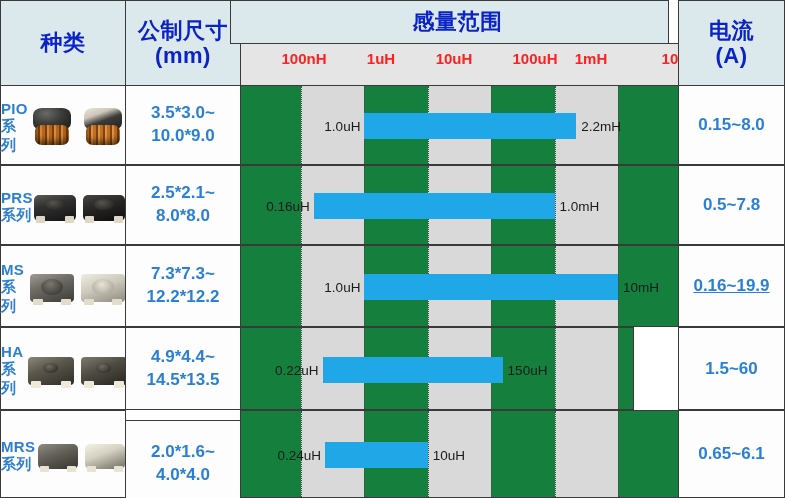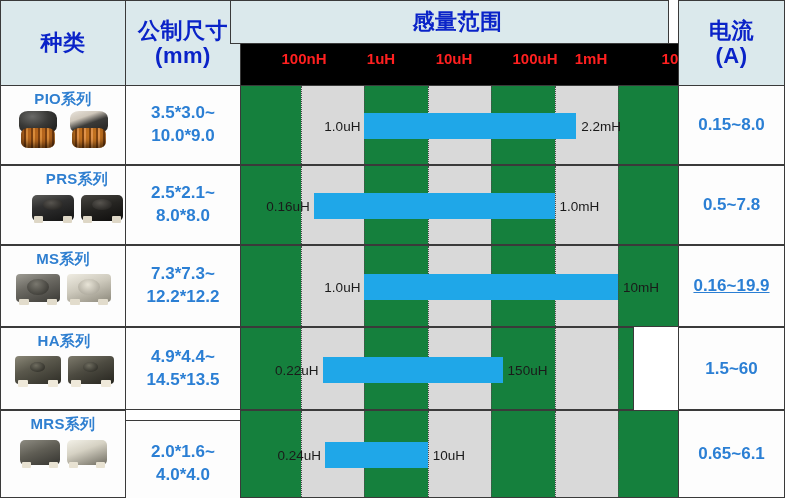--- a/index.html
+++ b/index.html
@@ -18,41 +18,41 @@
     background:#dbe9ec;border:1px solid #3a3a3a;
     display:flex;align-items:center;justify-content:center;
     color:#0a23c8;font-weight:bold;text-align:center;line-height:1.15;
   }
   .hdr .t{font-size:22px;letter-spacing:.5px;}
   .body-cell{
     background:#fdfdfd;border:1px solid #3a3a3a;
   }
 
   
-  .typecell{display:flex;flex-direction:column;align-items:center;padding-top:4px;}
+  .typecell{display:flex;flex-direction:row;align-items:center;padding-top:4px;}
   .typelabel{
     color:#2f7fd0;font-size:15px;font-weight:bold;letter-spacing:.3px;
     text-shadow:0 1px 0 rgba(255,255,255,.9);
   }
   .photos{display:flex;gap:7px;align-items:flex-end;justify-content:center;margin-top:2px;}
 
   
   .sizecell{
     display:flex;align-items:center;justify-content:center;text-align:center;
     color:#2b7fd4;font-weight:bold;font-size:17px;line-height:1.35;
   }
 
   
   .curcell{
     display:flex;align-items:center;justify-content:center;
     color:#2b7fd4;font-weight:bold;font-size:17px;
   }
 
   
-  .scalehdr{background:#000000;border:1px solid #3a3a3a;}
+  .scalehdr{background:#e5e5e5;border:1px solid #3a3a3a;}
   .tick{
     position:absolute;color:#ff2020;font-size:15px;font-weight:bold;
     white-space:nowrap;transform:translateX(-50%);top:6px;
   }
 
   
   .chartcell{background:#15803d;border:1px solid #3a3a3a;overflow:hidden;}
   .band{position:absolute;top:0;bottom:0;background:#d9d9d9;}
   .vline{position:absolute;top:0;bottom:0;width:0;
          border-left:1px dotted #4a4a4a;}
@@ -197,21 +197,21 @@
         <div class="vline" style="left:250.2px;"></div>
         <div class="vline" style="left:313.6px;"></div>
         <div class="vline" style="left:377px;"></div>
              <div class="bar" style="left:123.4px;width:211.756px;top:27px;"></div>
              <span class="barlab left" style="left:119.4px;top:40px;">1.0uH</span>
              <span class="barlab right" style="left:340.156px;top:40px;">2.2mH</span>
            </div>
       <div class="cell body-cell curcell" style="left:678px;top:85px;width:107px;height:80px;">
              <span>0.15~8.0</span>
            </div>
-      <div class="cell body-cell typecell" style="left:0;top:165px;width:126px;height:80px;padding-left:28px;">
+      <div class="cell body-cell typecell" style="left:0;top:165px;width:126px;height:80px;">
              <span class="typelabel">PRS系列</span>
              <div class="photos">
                <div class="ind prs">
                <div class="body"></div>
             <div class="dimp"></div>
                <div class="pad l"></div>
             <div class="pad r"></div>
           </div>
           <div class="ind prs b">
                <div class="body"></div>

